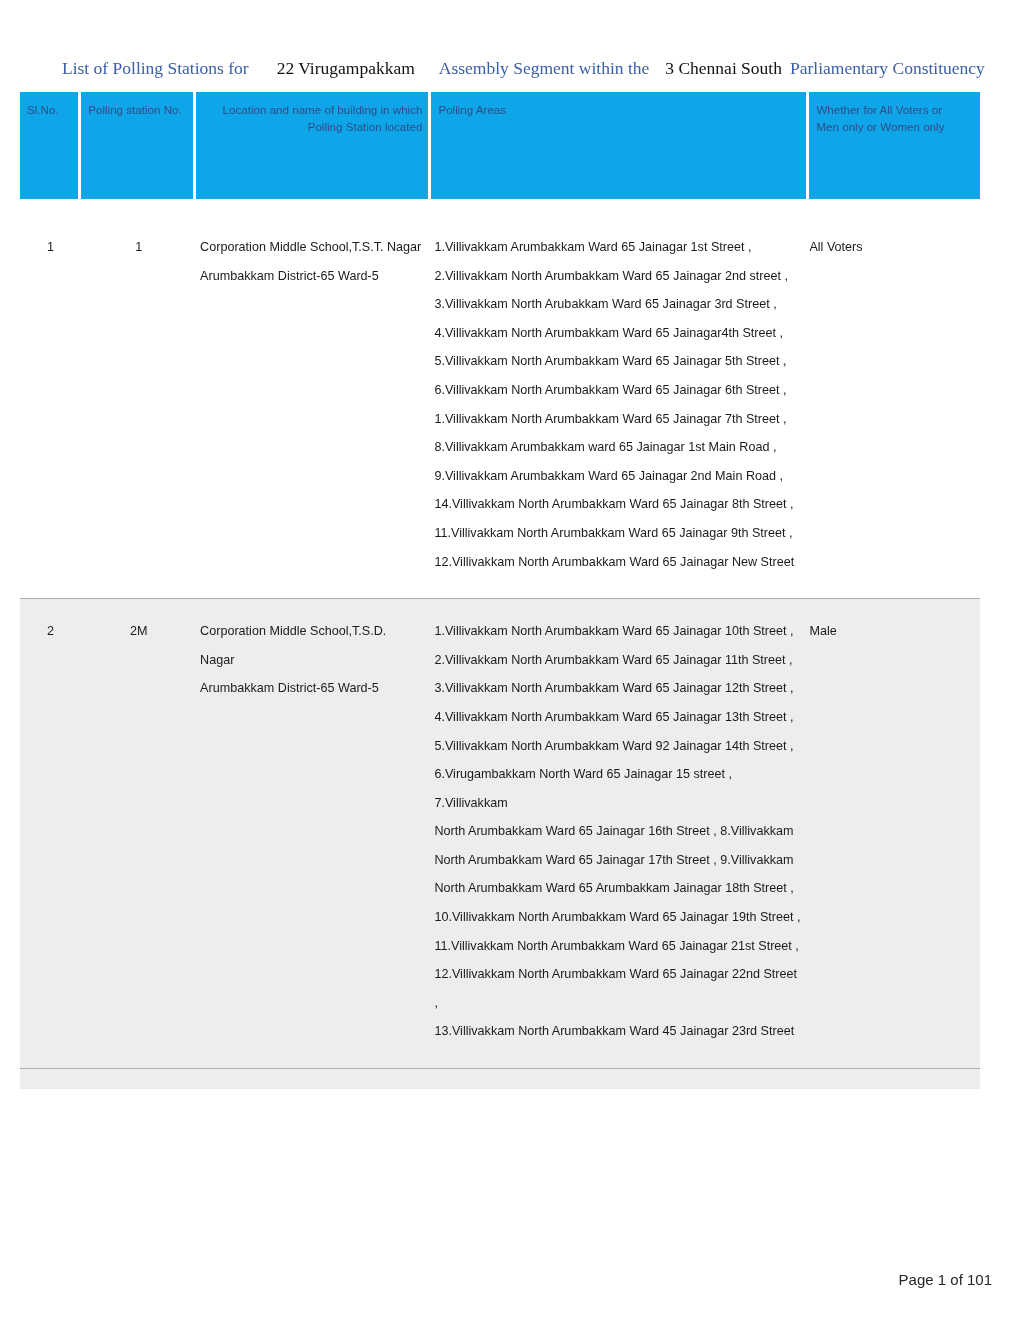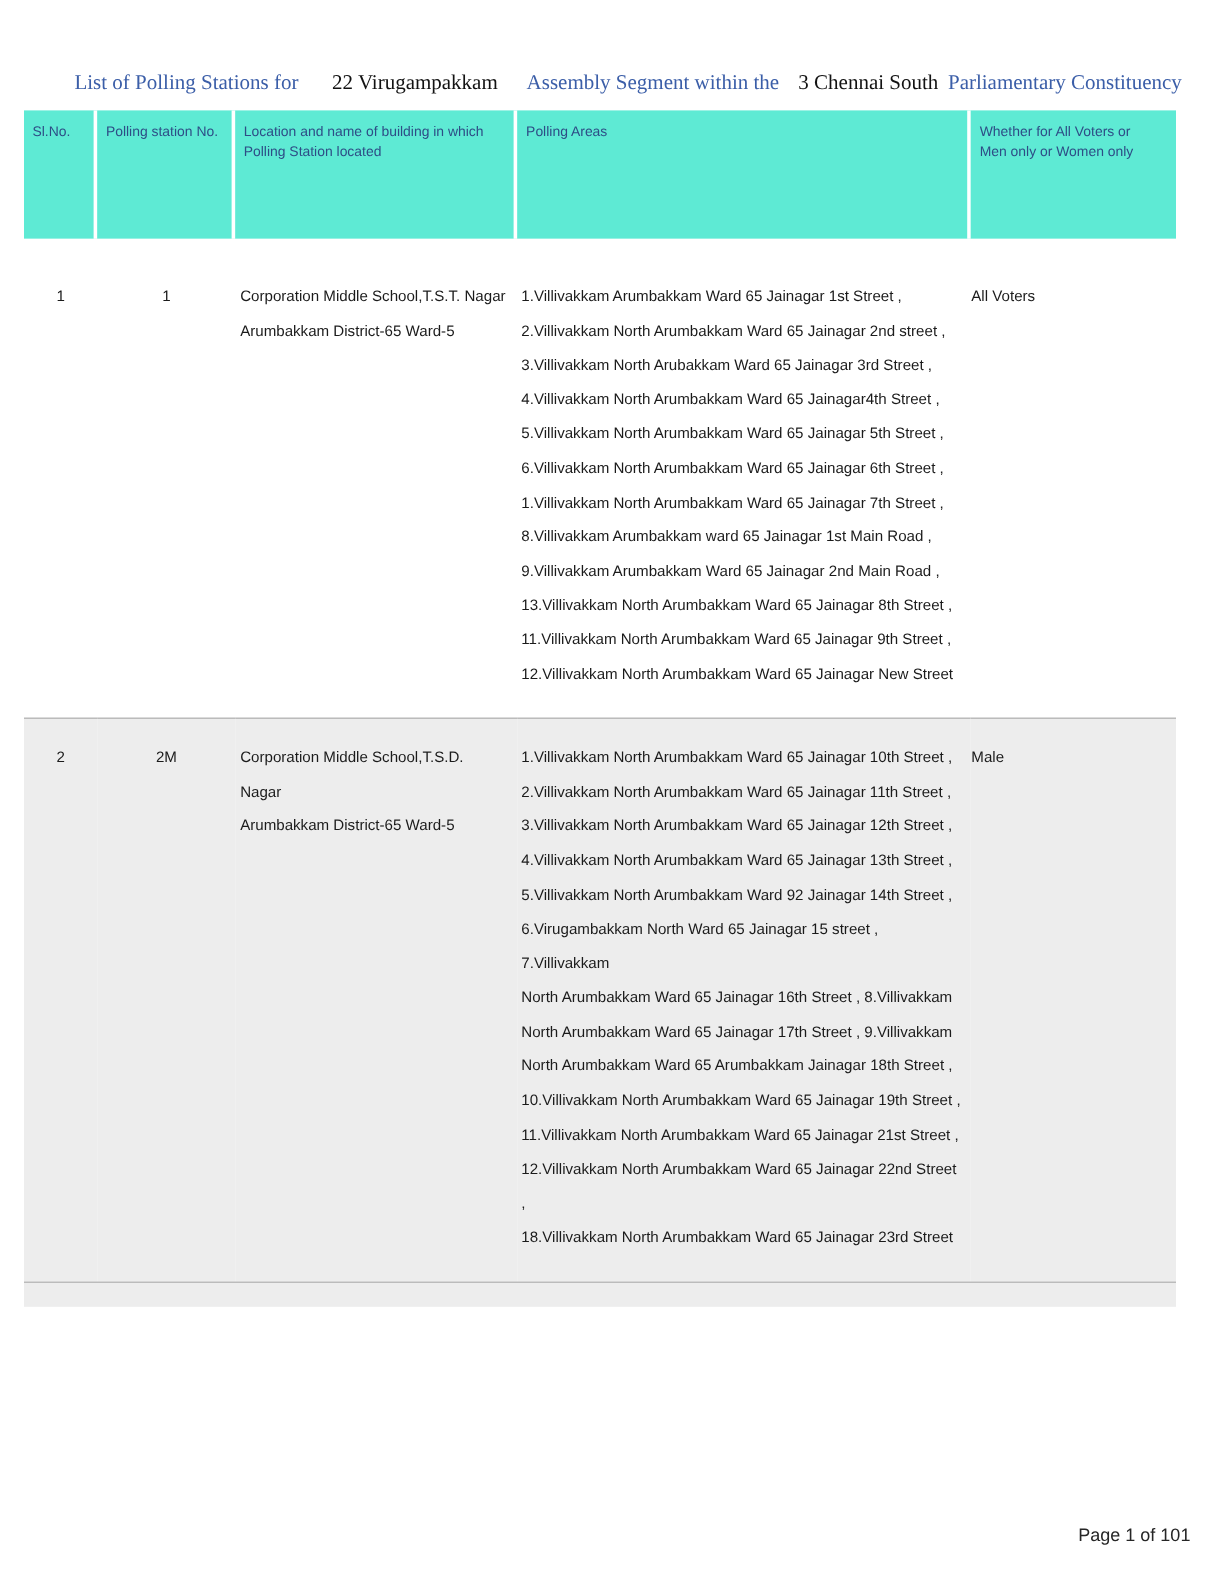--- a/index.html
+++ b/index.html
@@ -46,35 +46,35 @@
   .tbl {
     position: absolute;
     left: 20px;
     top: 92px;
     width: 960px;
     border-collapse: separate;
     border-spacing: 0;
   }
 
   .thead-row th {
-    background: #5eead4;
+    background: #0ea5e9;
     color: #2E4D86;
     font-weight: normal;
     font-size: 11.6px;
     line-height: 17px;
     text-align: left;
     vertical-align: top;
     padding: 9px 6px 6px 7px;
     height: 92px;
     border-right: 3px solid #ffffff;
   }
   .thead-row th.last { border-right: none; }
   .thead-row th.c0 { width: 47px; }
   .thead-row th.c1 { width: 107px; }
-  .thead-row th.c2 { width: 238px; }
+  .thead-row th.c2 { width: 238px; text-align: right; }
   .thead-row th.c3 { width: 396px; }
   .thead-row th.c4 { width: 172px; }
 
   .spacer-row td {
     height: 16px;
     padding: 0;
     background: #ffffff;
     border: none;
   }
 
@@ -168,21 +168,21 @@
         <td class="c3">
           <span class="area-line">1.Villivakkam Arumbakkam Ward 65 Jainagar 1st Street ,</span>
           <span class="area-line">2.Villivakkam North Arumbakkam Ward 65 Jainagar 2nd street ,</span>
           <span class="area-line">3.Villivakkam North Arubakkam Ward 65 Jainagar 3rd Street ,</span>
           <span class="area-line">4.Villivakkam North Arumbakkam Ward 65 Jainagar4th Street ,</span>
           <span class="area-line">5.Villivakkam North Arumbakkam Ward 65 Jainagar 5th Street ,</span>
           <span class="area-line">6.Villivakkam North Arumbakkam Ward 65 Jainagar 6th Street ,</span>
           <span class="area-line">1.Villivakkam North Arumbakkam Ward 65 Jainagar 7th Street ,</span>
           <span class="area-line">8.Villivakkam Arumbakkam ward 65 Jainagar 1st Main Road ,</span>
           <span class="area-line">9.Villivakkam Arumbakkam Ward 65 Jainagar 2nd Main Road ,</span>
-          <span class="area-line">13.Villivakkam North Arumbakkam Ward 65 Jainagar 8th Street ,</span>
+          <span class="area-line">14.Villivakkam North Arumbakkam Ward 65 Jainagar 8th Street ,</span>
           <span class="area-line">11.Villivakkam North Arumbakkam Ward 65 Jainagar 9th Street ,</span>
           <span class="area-line">12.Villivakkam North Arumbakkam Ward 65 Jainagar New Street</span>
         </td>
         <td class="c4">All Voters</td>
       </tr>
 
       <tr class="drow alt sep">
         <td class="c0">2</td>
         <td class="c1">2M</td>
         <td class="c2">
@@ -195,21 +195,21 @@
           <span class="area-line">3.Villivakkam North Arumbakkam Ward 65 Jainagar 12th Street ,</span>
           <span class="area-line">4.Villivakkam North Arumbakkam Ward 65 Jainagar 13th Street ,</span>
           <span class="area-line">5.Villivakkam North Arumbakkam Ward 92 Jainagar 14th Street ,</span>
           <span class="area-line">6.Virugambakkam North Ward 65 Jainagar 15 street , 7.Villivakkam</span>
           <span class="area-line">North Arumbakkam Ward 65 Jainagar 16th Street , 8.Villivakkam</span>
           <span class="area-line">North Arumbakkam Ward 65 Jainagar 17th Street , 9.Villivakkam</span>
           <span class="area-line">North Arumbakkam Ward 65 Arumbakkam Jainagar 18th Street ,</span>
           <span class="area-line">10.Villivakkam North Arumbakkam Ward 65 Jainagar 19th Street ,</span>
           <span class="area-line">11.Villivakkam North Arumbakkam Ward 65 Jainagar 21st Street ,</span>
           <span class="area-line">12.Villivakkam North Arumbakkam Ward 65 Jainagar 22nd Street ,</span>
-          <span class="area-line">18.Villivakkam North Arumbakkam Ward 65 Jainagar 23rd Street</span>
+          <span class="area-line">13.Villivakkam North Arumbakkam Ward 45 Jainagar 23rd Street</span>
         </td>
         <td class="c4">Male</td>
       </tr>
     </tbody>
   </table>
 
   <div class="tail-band" id="tail-band" style="top: 1068.03px;"></div>
 
   <div class="footer">Page 1 of 101</div>
 

